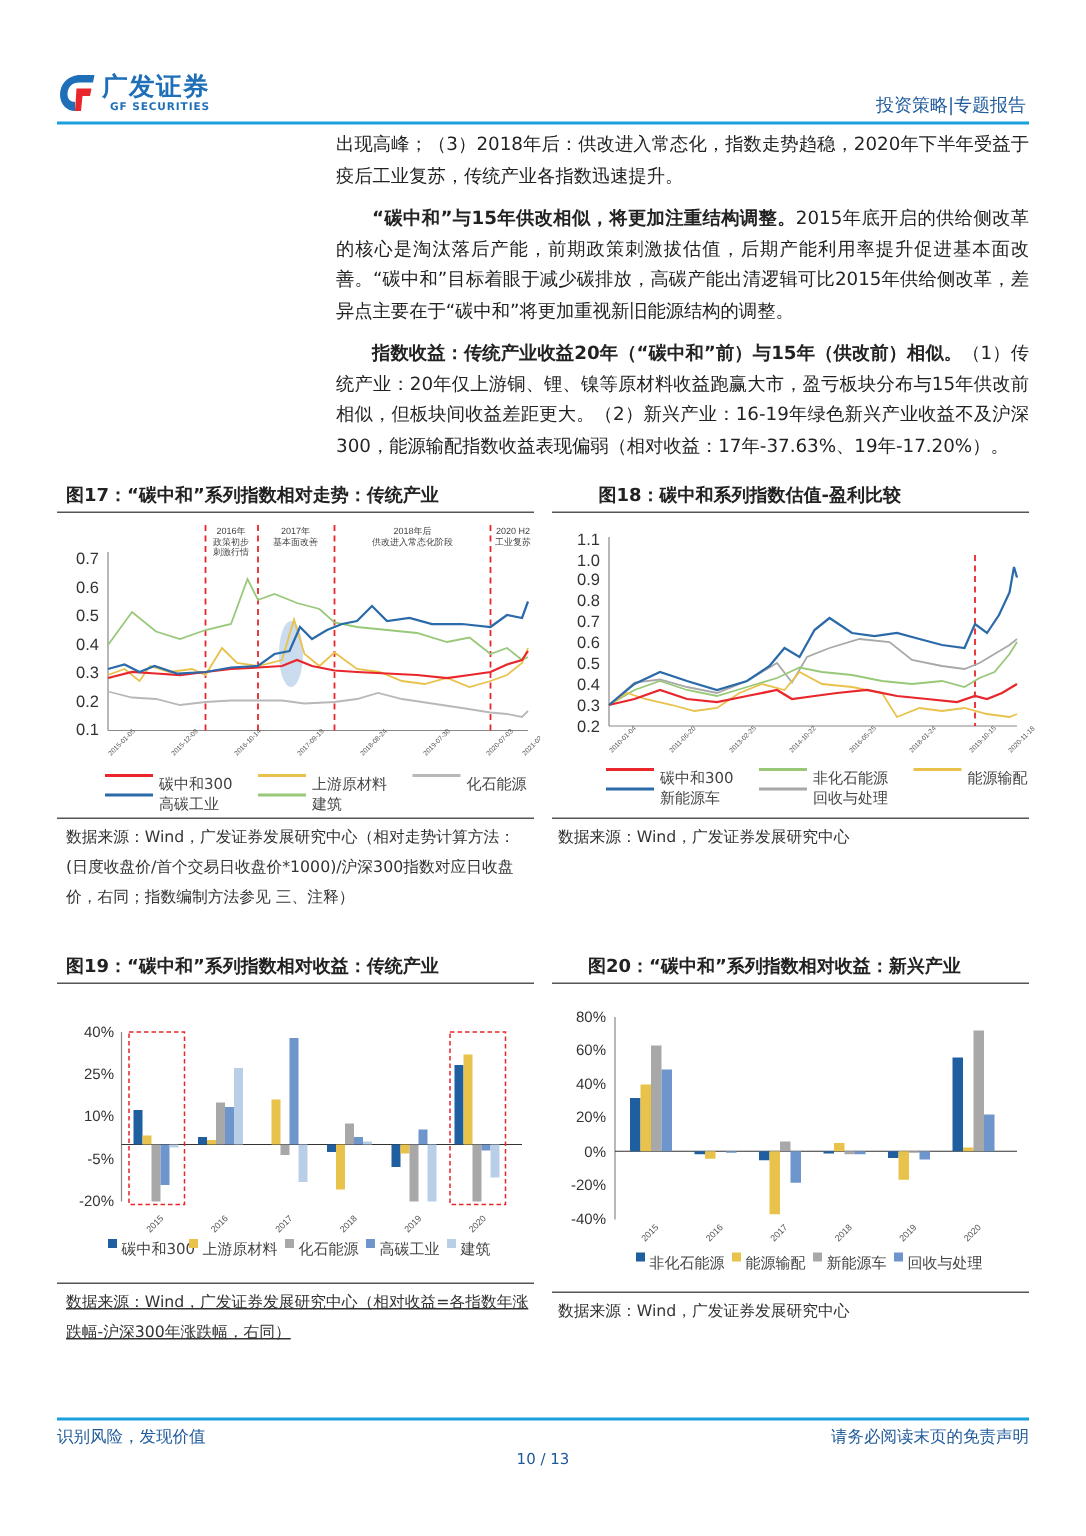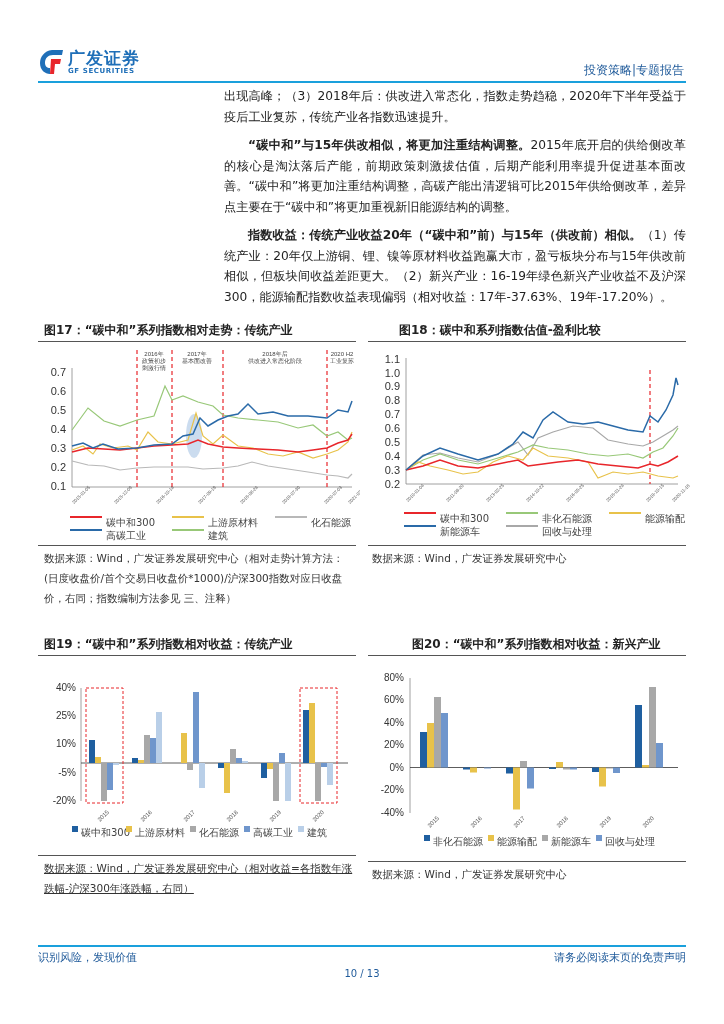--- a/index.html
+++ b/index.html
@@ -1,20 +1,20 @@
 <!DOCTYPE html>
 <html><head>
 <meta charset="utf-8">
 <style>
   * { box-sizing: border-box; margin: 0; padding: 0; }
   body { width: 724px; height: 1024px; background: #fff; font-family: "DejaVu Sans", "Liberation Sans", sans-serif; color: #222; position: relative; overflow: hidden; }
   .header { position: absolute; left: 0; top: 0; width: 724px; height: 82px; }
   .logo { position: absolute; left: 38px; top: 48px; display: flex; align-items: center; }
   .logo-mark { width: 26px; height: 28px; position: relative; }
-  .logo-text { margin-left: 4px; display: flex; flex-direction: column; }
+  .logo-text { margin-left: 4px; display: flex; flex-direction: column; align-items: flex-end; }
   .logo-cn { font-size: 17px; font-weight: bold; color: #1f6fb8; letter-spacing: 1px; line-height: 18px; }
   .logo-en { font-size: 7px; font-weight: bold; color: #1f6fb8; letter-spacing: 0.6px; line-height: 9px; }
   .header-right { position: absolute; right: 40px; top: 62px; font-size: 12px; color: #1f5a9a; }
   .header-line { position: absolute; left: 38px; right: 38px; top: 81px; height: 2px; background: #1aa0dc; }
   .body-text { position: absolute; left: 224px; width: 462px; font-size: 12.2px; line-height: 20.5px; color: #222; }
   .body-text p { margin: 0 0 8px 0; text-align: justify; }
   .body-text b { font-weight: bold; }
   .indent { text-indent: 24px; }
   .fig-title { position: absolute; font-size: 12px; font-weight: bold; color: #222; }
   .fig-rule { position: absolute; height: 1px; background: #555; }
@@ -42,21 +42,21 @@
       <span class="logo-cn">广发证券</span>
       <span class="logo-en">GF SECURITIES</span>
     </div>
   </div>
   <div class="header-right">投资策略|专题报告</div>
   <div class="header-line"></div>
 </div>
 
 <div class="body-text" style="top:86px;">
   <p><span>出现高峰；（3）2018年后：供改进入常态化，指数走势趋稳，2020年下半年受益于疫后工业复苏，传统产业各指数迅速提升。</span></p>
-  <p class="indent"><b>“碳中和”与15年供改相似，将更加注重结构调整。</b><span>2015年底开启的供给侧改革的核心是淘汰落后产能，前期政策刺激拔估值，后期产能利用率提升促进基本面改善。“碳中和”将更加注重结构调整，高碳产能出清逻辑可比2015年供给侧改革，差异点主要在于“碳中和”将更加重视新旧能源结构的调整。</span></p>
+  <p class="indent"><b>“碳中和”与15年供改相似，将更加注重结构调整。</b><span>2015年底开启的供给侧改革的核心是淘汰落后产能，前期政策刺激拔估值，后期产能利用率提升促进基本面改善。“碳中和”目标着眼于减少碳排放，高碳产能出清逻辑可比2015年供给侧改革，差异点主要在于“碳中和”将更加重视新旧能源结构的调整。</span></p>
   <p class="indent"><b>指数收益：传统产业收益20年（“碳中和”前）与15年（供改前）相似。</b><span>（1）传统产业：20年仅上游铜、锂、镍等原材料收益跑赢大市，盈亏板块分布与15年供改前相似，但板块间收益差距更大。（2）新兴产业：16-19年绿色新兴产业收益不及沪深300，能源输配指数收益表现偏弱（相对收益：17年-37.63%、19年-17.20%）。</span></p>
 </div>
 
 <div class="fig-title" style="left:44px; top:322px;text-align:right;">图17：“碳中和”系列指数相对走势：传统产业</div>
 <div class="fig-rule" style="left:38px; top:341px; width:318px;"></div>
 <svg style="position:absolute; left:38px; top:346px;" width="322" height="168">
   <g font-size="11" fill="#333" text-anchor="end">
     <text x="28" y="30">0.7</text>
       <text x="28" y="49">0.6</text>
       <text x="28" y="68">0.5</text>
@@ -268,21 +268,21 @@
       <span>高碳工业</span>
     </div>
   <div class="lg-item" style="left:226px; top:0;">
       <span class="lg-sq" style="background:#b9cfe8"></span>
       <span>建筑</span>
     </div>
 </div>
 <div class="fig-rule" style="left:38px; top:855px; width:318px;"></div>
 <div class="src-text" style="left:44px; top:858px; width:312px;text-decoration:underline;">数据来源：Wind，广发证券发展研究中心（相对收益=各指数年涨跌幅-沪深300年涨跌幅，右同）</div>
 
-<div class="fig-title" style="left:372px; top:636px;padding-left:40px;">图20：“碳中和”系列指数相对收益：新兴产业</div>
+<div class="fig-title" style="left:352px; top:636px;padding-left:40px;">图20：“碳中和”系列指数相对收益：新兴产业</div>
 <div class="fig-rule" style="left:368px; top:655px; width:318px;"></div>
 <svg style="position:absolute; left:368px; top:670px;" width="322" height="160">
   <g font-size="10" fill="#333" text-anchor="end">
     <text x="36" y="11">80%</text>
       <text x="36" y="33">60%</text>
       <text x="36" y="56">40%</text>
     <text x="36" y="78">20%</text>
       <text x="36" y="101">0%</text>
       <text x="36" y="123">-20%</text>
       <text x="36" y="146">-40%</text>

